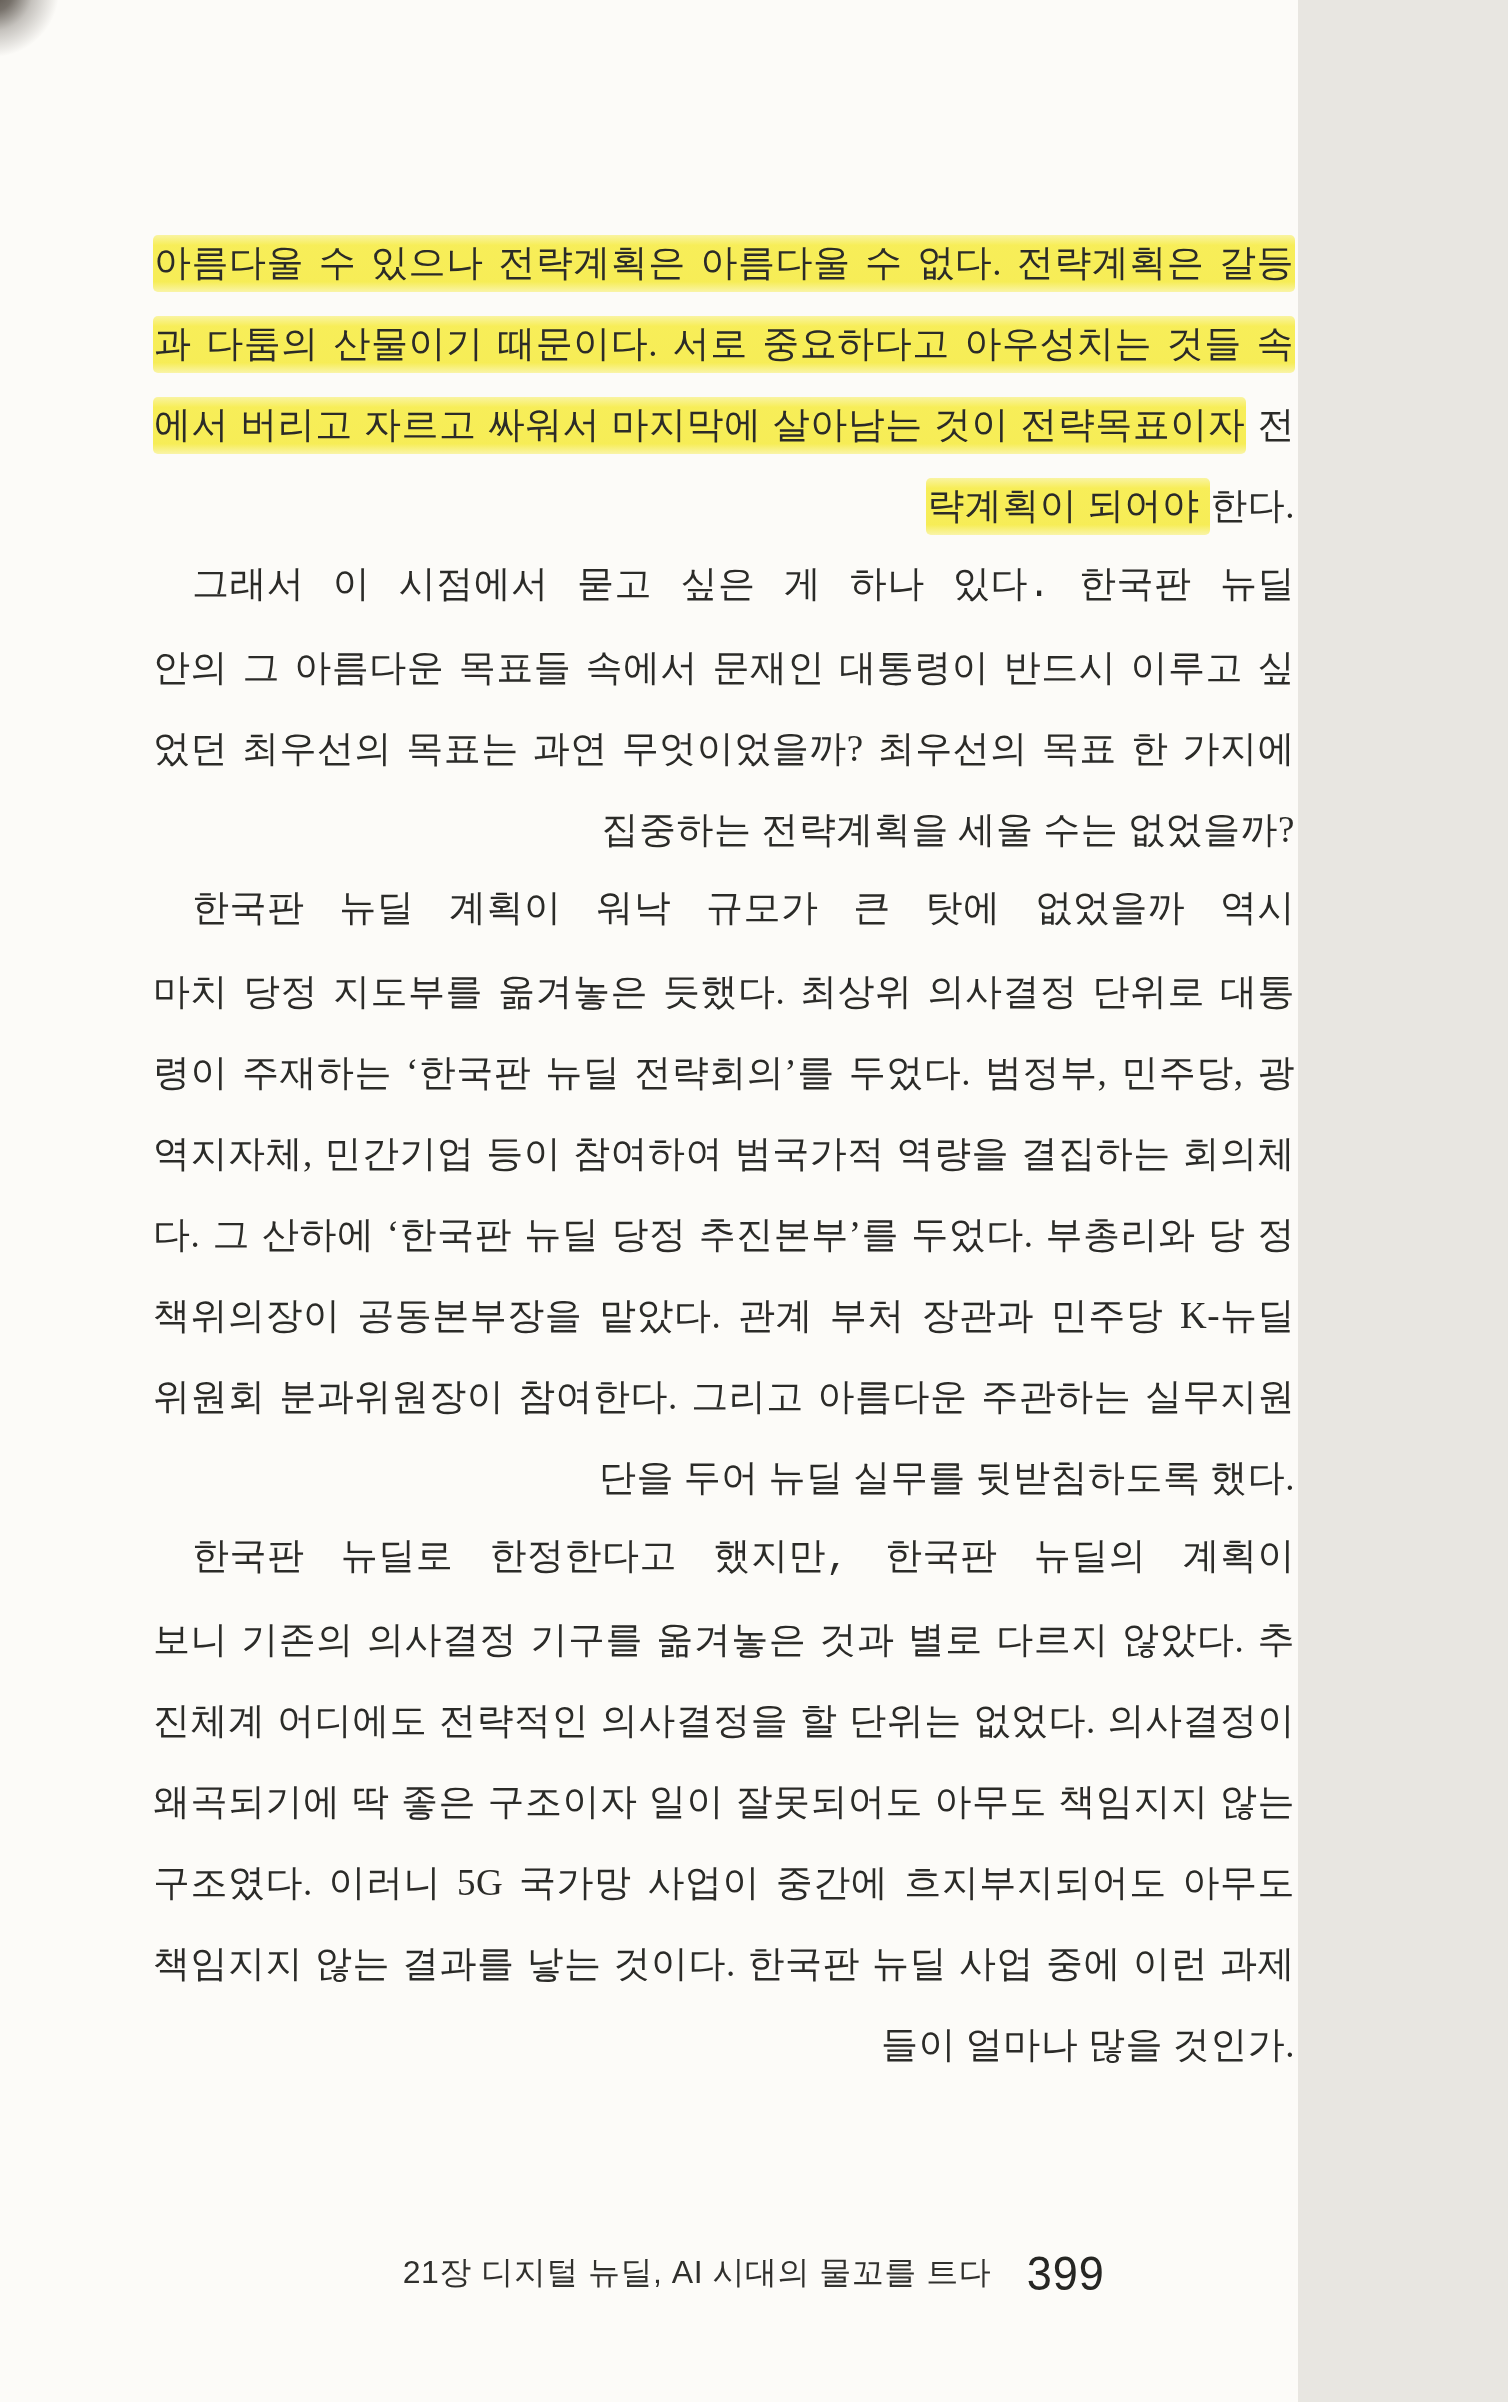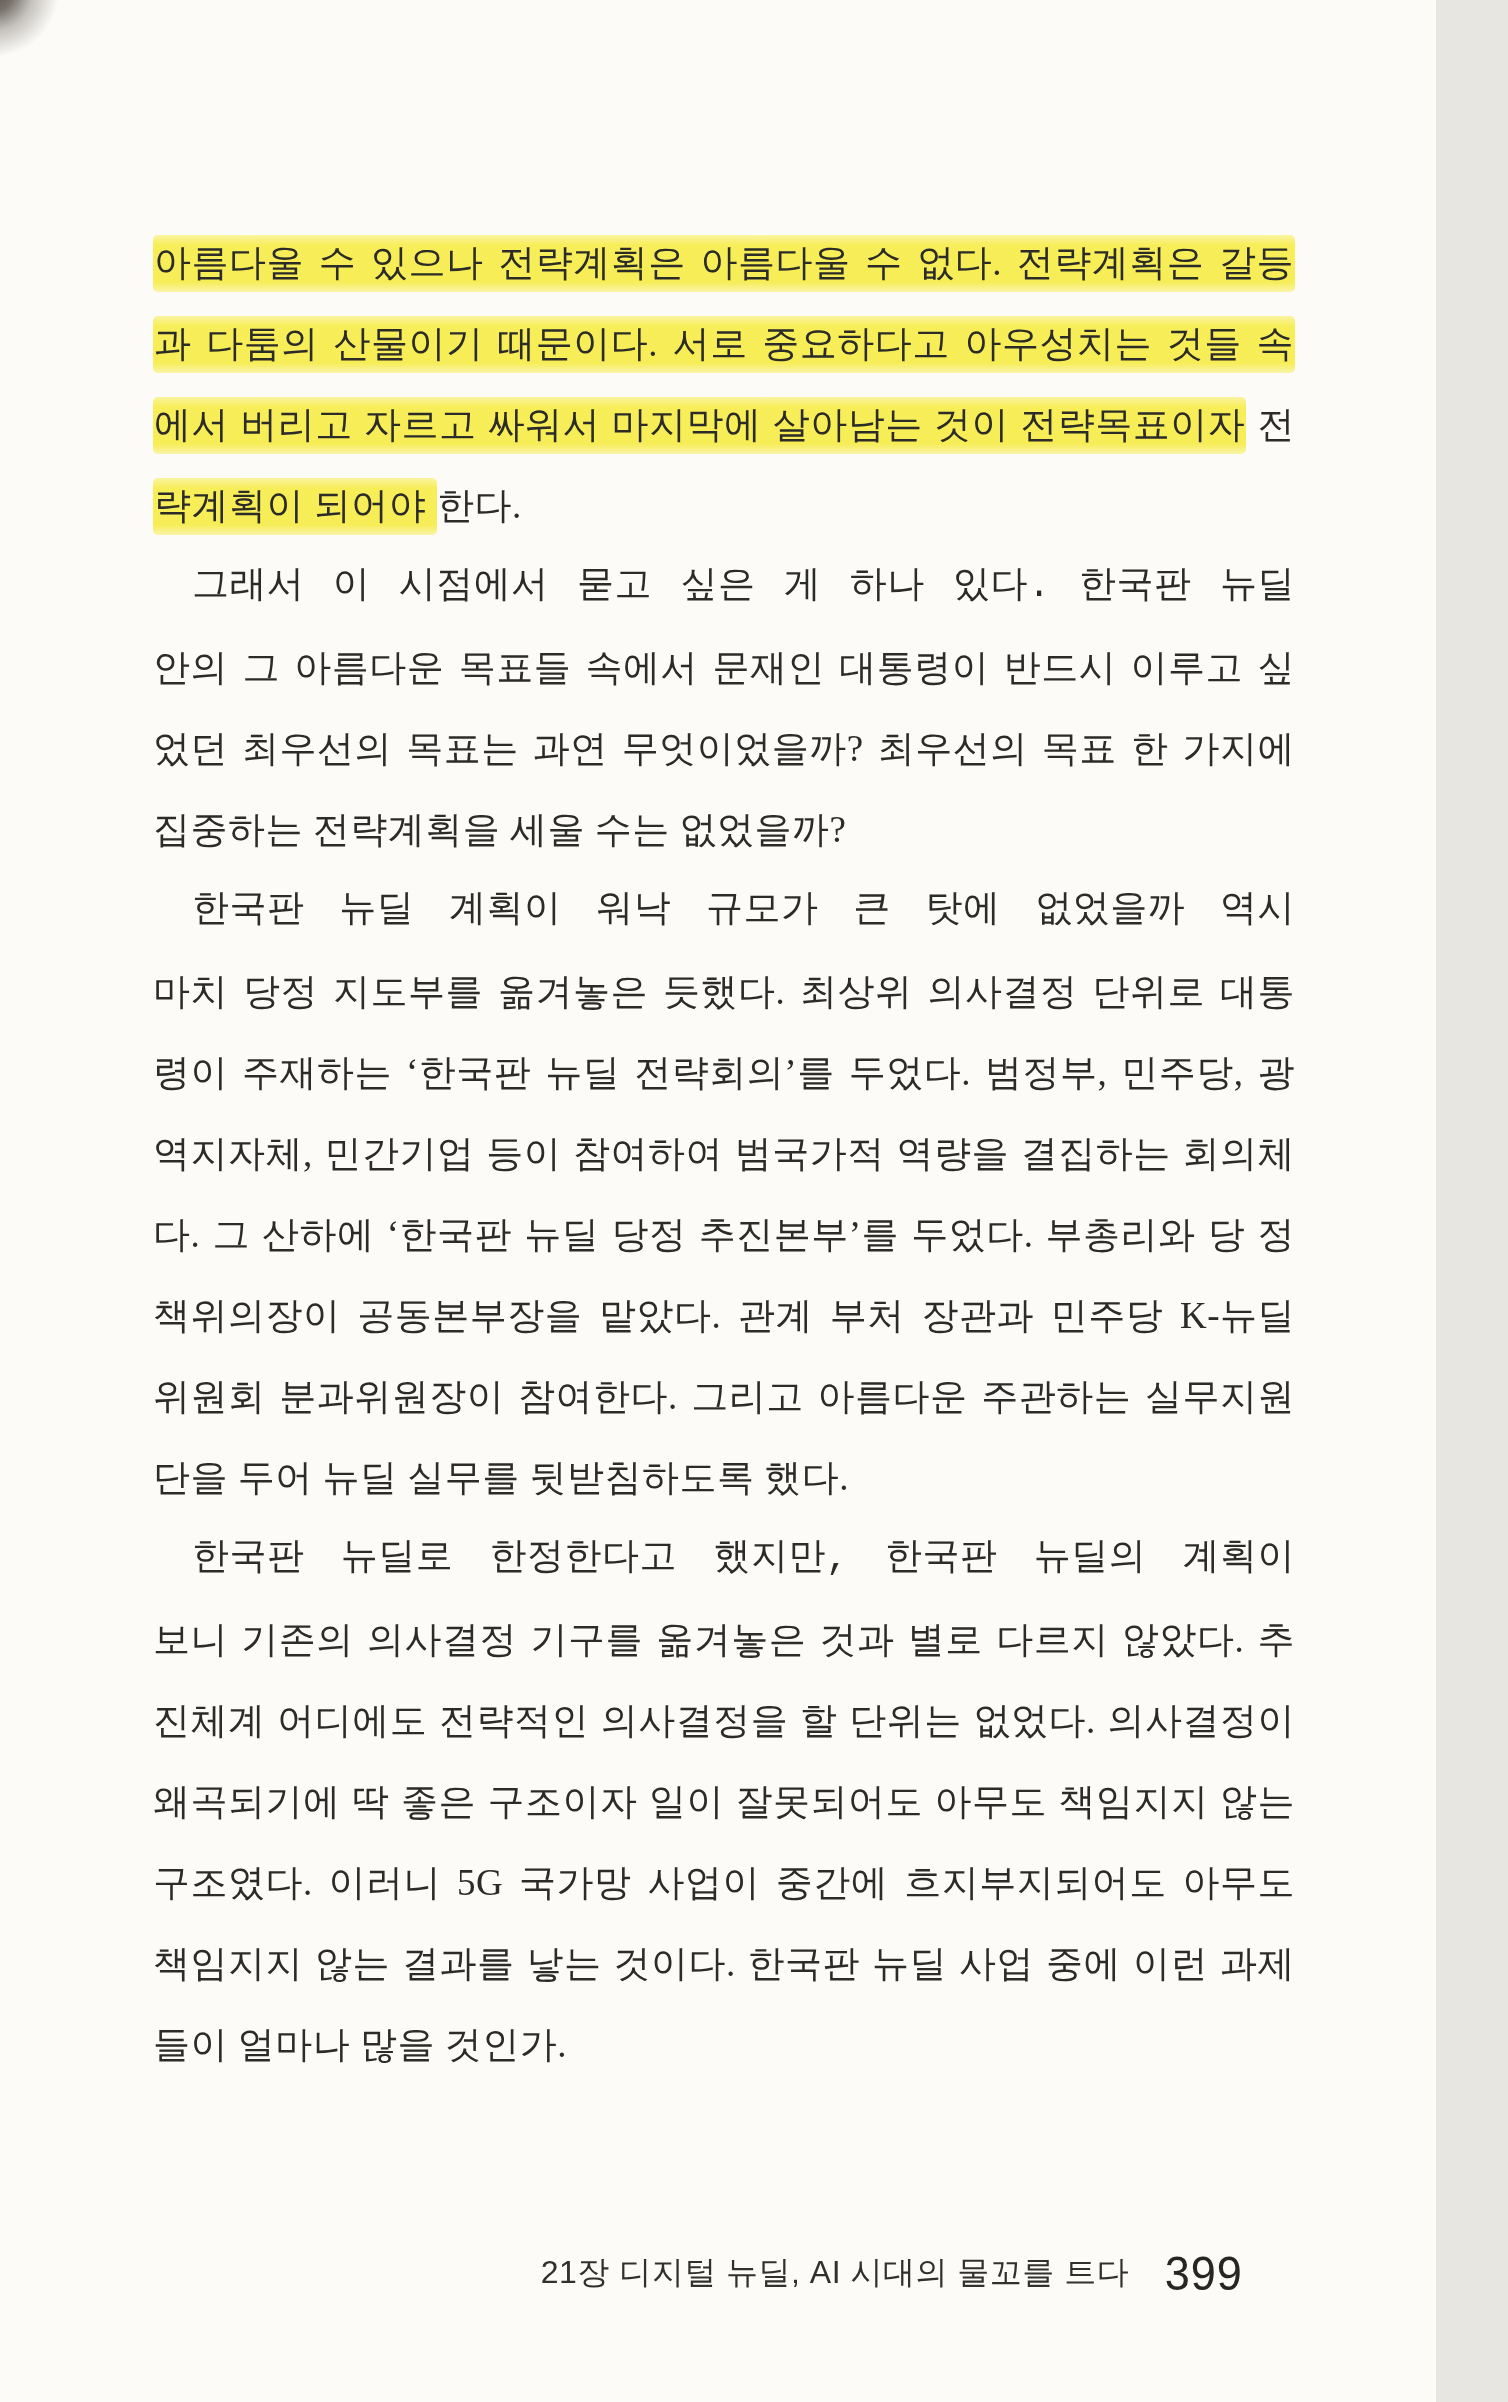--- a/index.html
+++ b/index.html
@@ -2,21 +2,21 @@
 <html><head>
 <meta charset="utf-8">
 <style>
   html, body {
     margin: 0;
     padding: 0;
     background: #e8e6e1;
   }
   .page {
     position: relative;
-    width: 1436px;
+    width: 1298px;
     height: 2402px;
     background: #fcfbf8;
     overflow: hidden;
     font-family: "Liberation Serif", "DejaVu Serif", serif;
   }
   
   .smudge {
     position: absolute;
     top: 0;
     left: 0;
@@ -35,21 +35,21 @@
     left: 153px;
     width: 1142px;
     font-size: 37px;
     color: #2b2b28;
     letter-spacing: 0.5px;
   }
   .line {
     height: 81px;
     line-height: 81px;
     white-space: nowrap;
-    text-align: left;
+    text-align: right;
     word-break: keep-all;
   }
   .line.just {
     white-space: normal;
     text-align: justify;
     text-align-last: justify;
     overflow: hidden;
   }
   .line.ind {
     text-indent: 39px;

